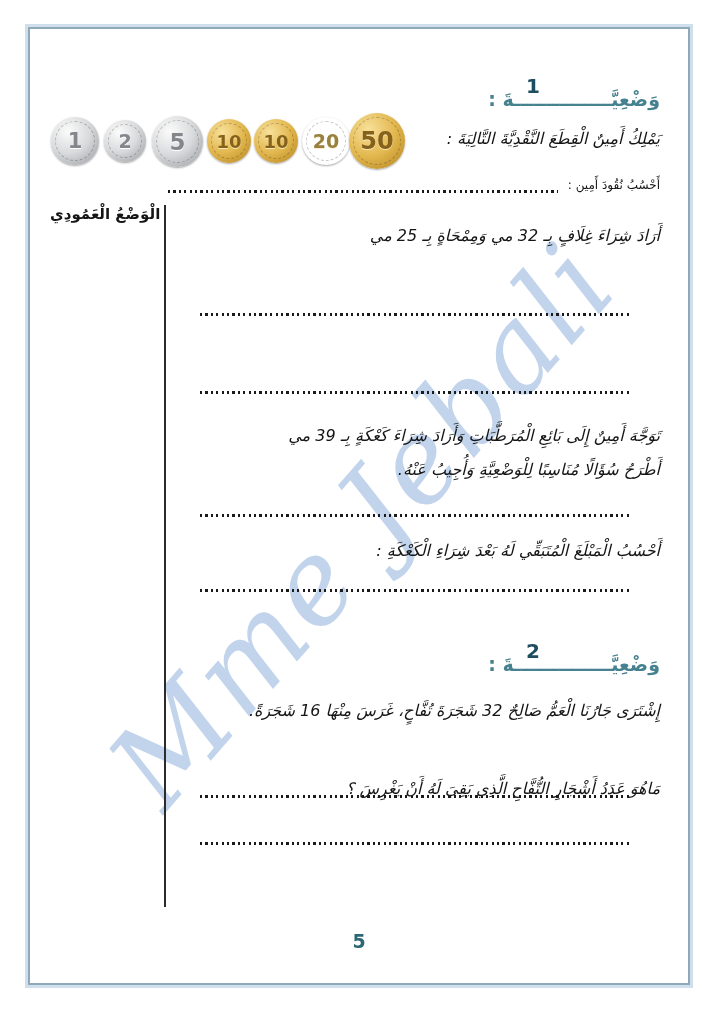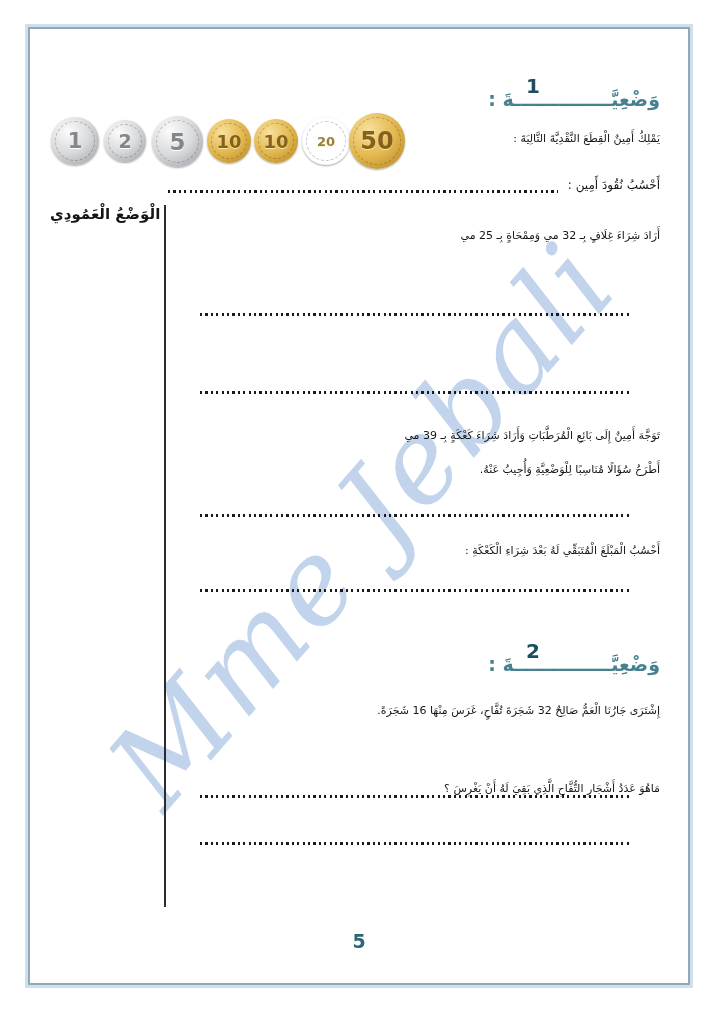--- a/index.html
+++ b/index.html
@@ -26,21 +26,21 @@
   .section-title{
     position:absolute;right:60px;direction:rtl;white-space:nowrap;
     color:#46818f;font-size:19px;font-weight:bold;
   }
   .section-title .num{
     position:absolute;right:120px;top:-14px;
     color:#1c4e60;font-size:20px;font-weight:bold;
   }
   .ar-line{
     position:absolute;right:60px;direction:rtl;white-space:nowrap;
-    font-size:11px;line-height:30px;
+    font-size:16px;line-height:30px;font-style:italic;
   }
   .dots{
     position:absolute;left:200px;width:430px;height:3px;
     background:repeating-linear-gradient(90deg,#1a1a1a 0 2.2px,transparent 2.2px 5.4px);
   }
   .compute-row{
     position:absolute;left:166px;right:60px;top:170px;
     direction:rtl;display:flex;align-items:flex-end;font-size:12px;line-height:30px;
   }
   .compute-row .inline-dots{
@@ -72,21 +72,21 @@
   }
   .coin.palegold{
     background:radial-gradient(circle at 35% 30%, #f4e9c6, #dcc econ 0%, #dcc88f 52%, #bda468 92%);
     color:#98813e;text-shadow:0 1px 0 #f6edcd;
   }
   .c1{left:51px;top:117px;width:48px;height:48px;font-size:21px;}
   .c2{left:104px;top:120px;width:42px;height:42px;font-size:19px;}
   .c3{left:152px;top:116px;width:51px;height:51px;font-size:23px;}
   .c4{left:207px;top:119px;width:44px;height:44px;font-size:18px;}
   .c5{left:254px;top:119px;width:44px;height:44px;font-size:18px;}
-  .c6{left:302px;top:117px;width:48px;height:48px;font-size:13px;}
+  .c6{left:302px;top:117px;width:48px;height:48px;font-size:19px;}
   .c7{left:349px;top:113px;width:56px;height:56px;font-size:24px;}
   
   .page-number{
     position:absolute;left:28px;width:662px;top:930px;text-align:center;
     color:#2b6775;font-size:19px;font-weight:bold;
   }
 </style>
 </head>
 <body>
 

